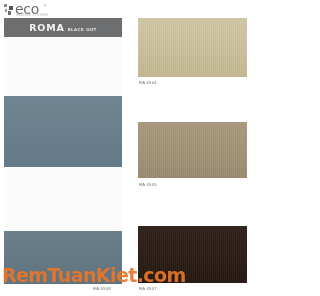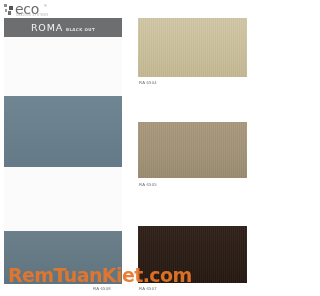--- a/index.html
+++ b/index.html
@@ -98,21 +98,21 @@
     justify-content: center;
   }
   #series-banner .banner-inner {
     display: flex;
     align-items: baseline;
     gap: 3px;
   }
   .banner-title {
     font-family: "DejaVu Sans", sans-serif;
     font-size: 9.5px;
-    font-weight: normal;
+    font-weight: bold;
     letter-spacing: 0.8px;
     color: #f2f2f2;
     line-height: 10px;
   }
   .banner-subtitle {
     font-family: "DejaVu Sans", sans-serif;
     font-size: 4px;
     font-weight: bold;
     letter-spacing: 0.4px;
     color: #e2e2e2;
@@ -196,21 +196,21 @@
     font-size: 4.2px;
     letter-spacing: 0.25px;
     color: #6f6f6f;
     line-height: 6px;
     white-space: nowrap;
   }
 
   
   #watermark {
     position: absolute;
-    left: 8px;
+    left: 2px;
     top: 264px;
     font-family: "DejaVu Sans", sans-serif;
     font-size: 19px;
     font-weight: bold;
     letter-spacing: -0.6px;
     color: #e8762a;
     line-height: 22px;
     white-space: nowrap;
     opacity: 0.93;
     pointer-events: none;

